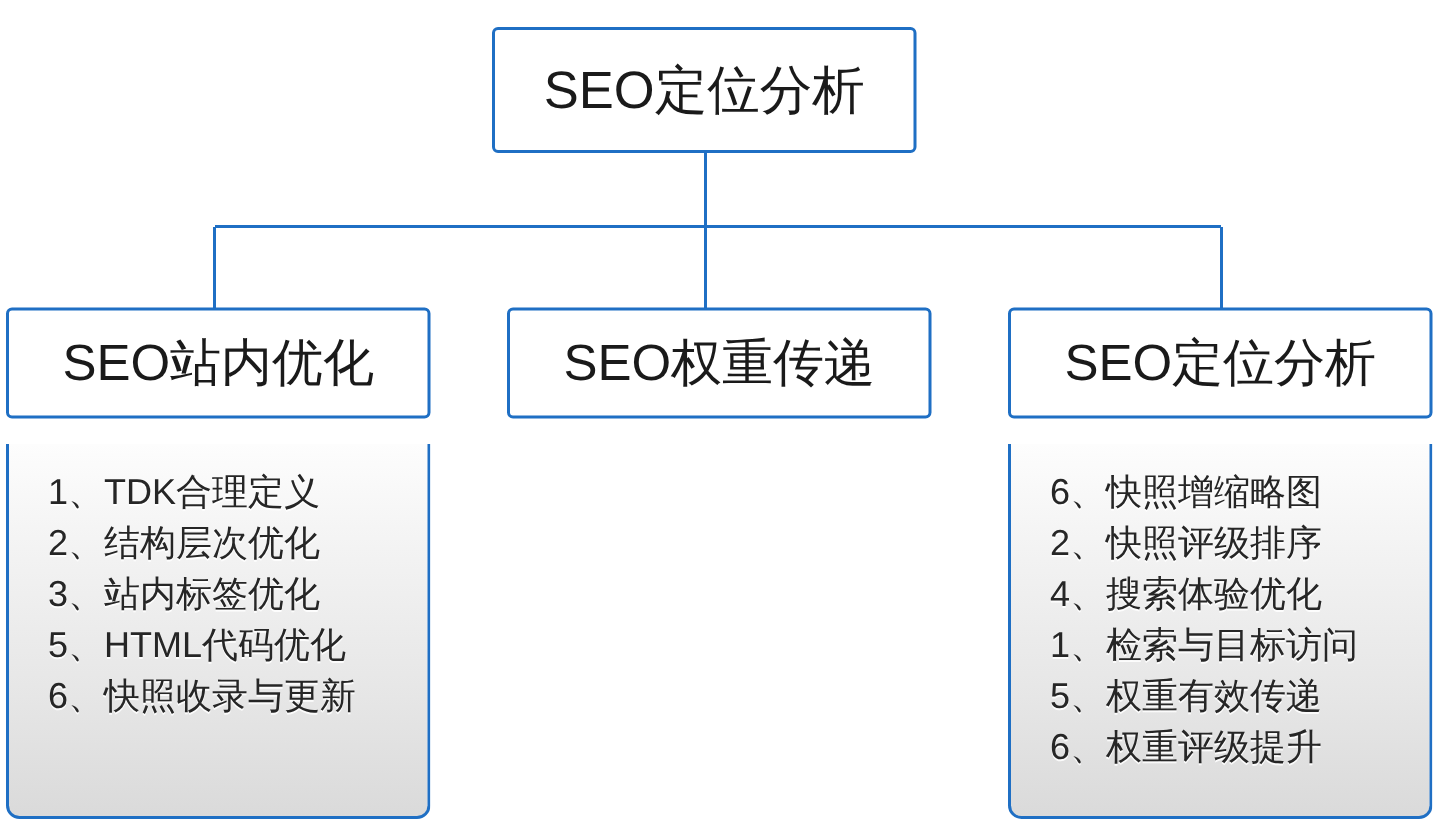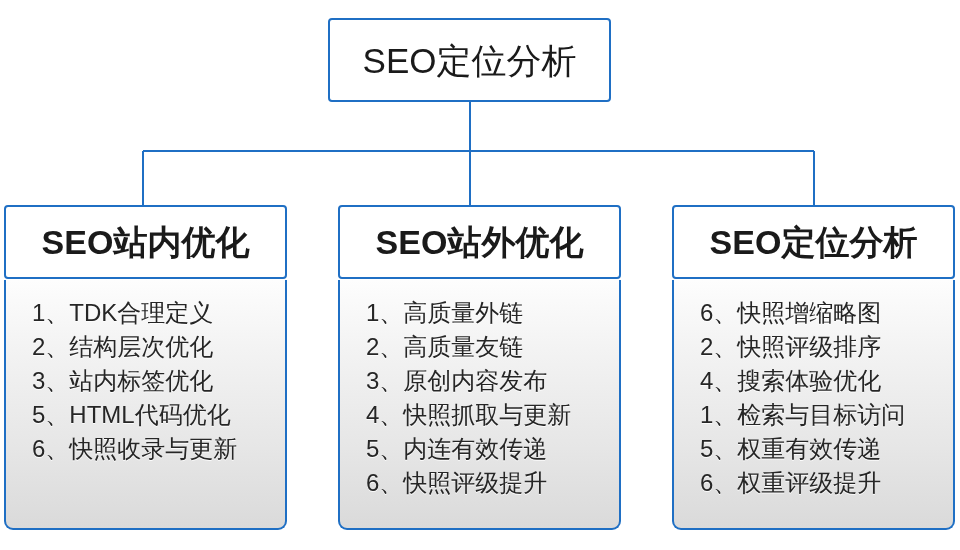--- a/index.html
+++ b/index.html
@@ -72,28 +72,27 @@
     background: #ffffff;
     display: flex;
     align-items: center;
     justify-content: center;
   }
   .col-header-label {
     font-size: 34px;
     color: #1a1a1a;
     line-height: 1;
     white-space: nowrap;
-    font-weight: bold;
   }
 
   .col-body {
     box-sizing: border-box;
     width: 100%;
     height: 250px;
-    margin-top: 1px;
+    margin-top: 17px;
     border: 2px solid #1f6fc4;
     border-top: none;
     border-radius: 0 0 9px 9px;
     background: linear-gradient(to bottom, #fdfdfd 0%, #f3f3f3 28%, #e6e6e6 68%, #dadada 100%);
     padding: 16px 0 0 0;
     display: flex;
     flex-direction: column;
     align-items: flex-start;
   }
   .col-body ol {
@@ -141,31 +140,21 @@
         <li>2、结构层次优化</li>
         <li>3、站内标签优化</li>
         <li>5、HTML代码优化</li>
         <li>6、快照收录与更新</li>
       </ol>
     </div>
   </div>
 
   <div class="column col-1">
     <div class="col-header">
-      <span class="col-header-label">SEO站外优化</span>
-    </div>
-    <div class="col-body">
-      <ol>
-        <li>1、高质量外链</li>
-        <li>2、高质量友链</li>
-        <li>3、原创内容发布</li>
-        <li>4、快照抓取与更新</li>
-        <li>5、内连有效传递</li>
-        <li>6、快照评级提升</li>
-      </ol>
+      <span class="col-header-label">SEO权重传递</span>
     </div>
   </div>
 
   <div class="column col-2">
     <div class="col-header">
       <span class="col-header-label">SEO定位分析</span>
     </div>
     <div class="col-body">
       <ol>
         <li>6、快照增缩略图</li>

